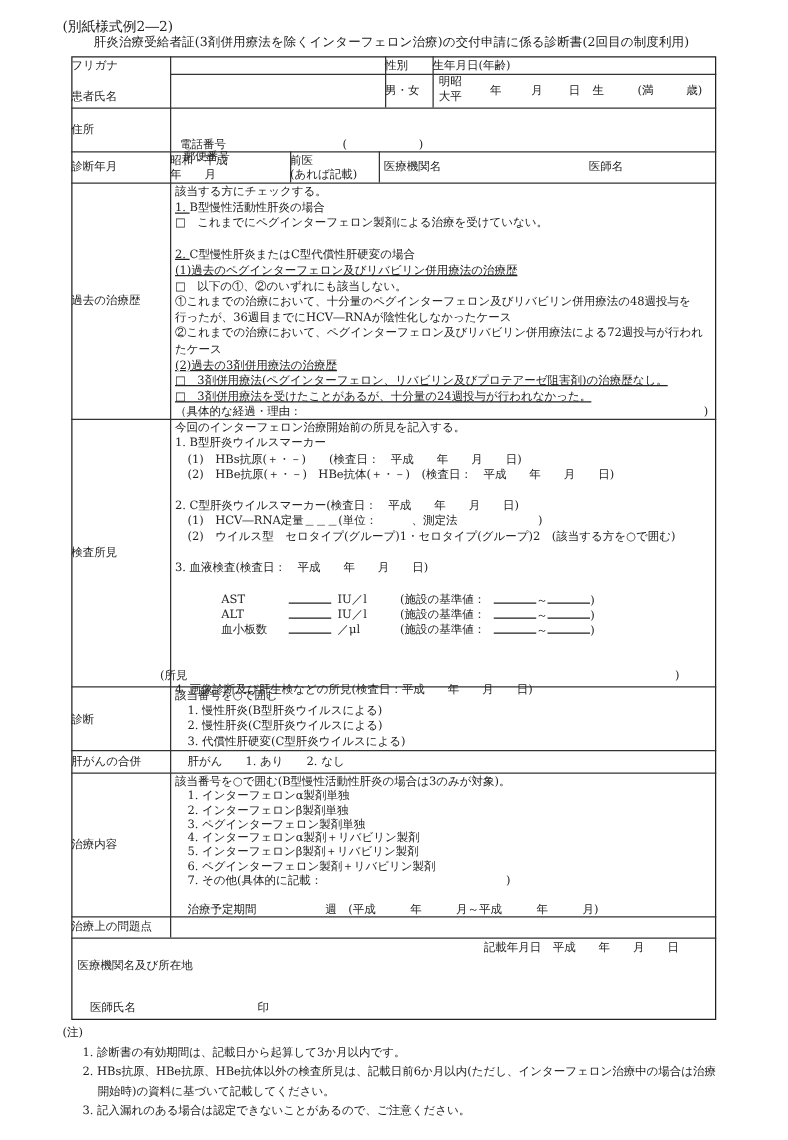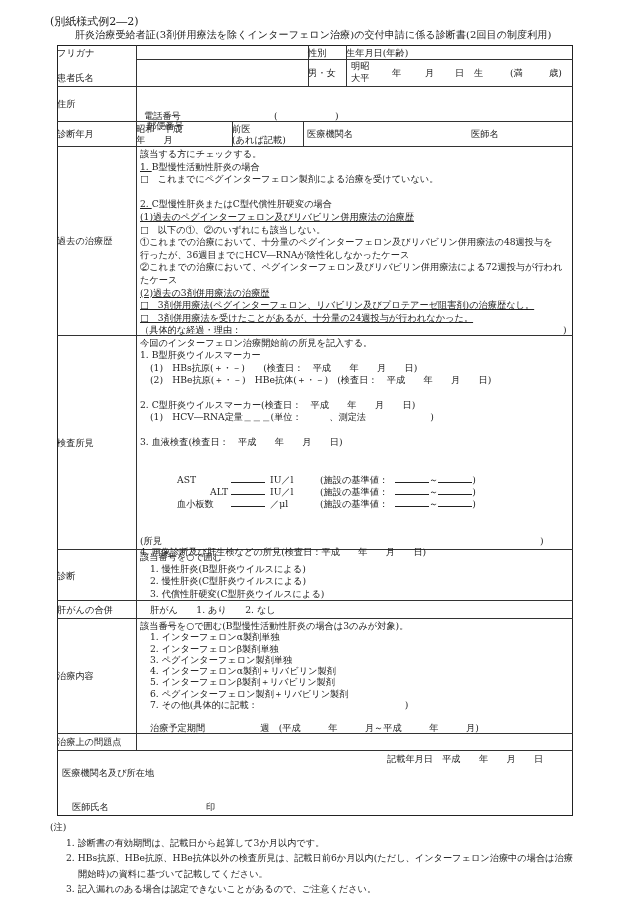--- a/index.html
+++ b/index.html
@@ -95,44 +95,45 @@
 
 <div class="lbl" style="left:57px;width:79px;top:437px;">検査所見</div>
 <div class="abs" style="left:140px;top:337px;line-height:12.4px;">
   <div>今回のインターフェロン治療開始前の所見を記入する。</div>
   <div>1. B型肝炎ウイルスマーカー</div>
   <div style="padding-left:10px">(1)　HBs抗原(＋・－)　　(検査日：　平成　　年　　月　　日)</div>
   <div style="padding-left:10px">(2)　HBe抗原(＋・－)　HBe抗体(＋・－)　(検査日：　平成　　年　　月　　日)</div>
   <div style="height:12.4px"></div>
   <div>2. C型肝炎ウイルスマーカー(検査日：　平成　　年　　月　　日)</div>
   <div style="padding-left:10px">(1)　HCV―RNA定量＿＿＿(単位：　　　、測定法　　　　　　　)</div>
+  <div style="padding-left:10px">(2)　ウイルス型　セロタイプ(グループ)1・セロタイプ(グループ)2　(該当する方を○で囲む)</div>
   <div style="height:12.4px"></div>
   <div>3. 血液検査(検査日：　平成　　年　　月　　日)</div>
 </div>
 
 <div class="abs" style="left:177px;top:474px;">AST</div>
 <div class="abs" style="left:231px;top:474px;"><span class="blank"></span></div>
 <div class="abs" style="left:270px;top:474px;">IU／l</div>
 <div class="abs" style="left:320px;top:474px;">(施設の基準値：</div>
 <div class="abs" style="left:395px;top:474px;"><span class="blank"></span><span>～</span><span class="blank"></span><span>)</span></div>
 
-<div class="abs" style="left:177px;top:486px;margin-left:33px;">ALT</div>
+<div class="abs" style="left:177px;top:486px;">ALT</div>
 <div class="abs" style="left:231px;top:486px;"><span class="blank"></span></div>
 <div class="abs" style="left:270px;top:486px;">IU／l</div>
 <div class="abs" style="left:320px;top:486px;">(施設の基準値：</div>
 <div class="abs" style="left:395px;top:486px;"><span class="blank"></span><span>～</span><span class="blank"></span><span>)</span></div>
 
 <div class="abs" style="left:177px;top:498px;">血小板数</div>
 <div class="abs" style="left:231px;top:498px;"><span class="blank"></span></div>
 <div class="abs" style="left:270px;top:498px;">／μl</div>
 <div class="abs" style="left:320px;top:498px;">(施設の基準値：</div>
 <div class="abs" style="left:395px;top:498px;"><span class="blank"></span><span>～</span><span class="blank"></span><span>)</span></div>
 
 <div class="abs" style="left:140px;top:522px;margin-top:24px;">4. 画像診断及び肝生検などの所見(検査日：平成　　年　　月　　日)</div>
-<div class="abs" style="left:140px;top:535px;">(所見</div>
+<div class="abs" style="left:128px;top:535px;">(所見</div>
 <div class="abs" style="left:540px;top:535px;">)</div>
 <div class="abs" style="left:165px;top:535px;width:370px;height:12px;"></div>
 
 <div class="lbl" style="left:57px;width:79px;top:570px;">診断</div>
 <div class="abs" style="left:140px;top:551px;line-height:12.2px;">
   <div>該当番号を○で囲む</div>
   <div style="padding-left:10px">1. 慢性肝炎(B型肝炎ウイルスによる)</div>
   <div style="padding-left:10px">2. 慢性肝炎(C型肝炎ウイルスによる)</div>
   <div style="padding-left:10px">3. 代償性肝硬変(C型肝炎ウイルスによる)</div>
 </div>

